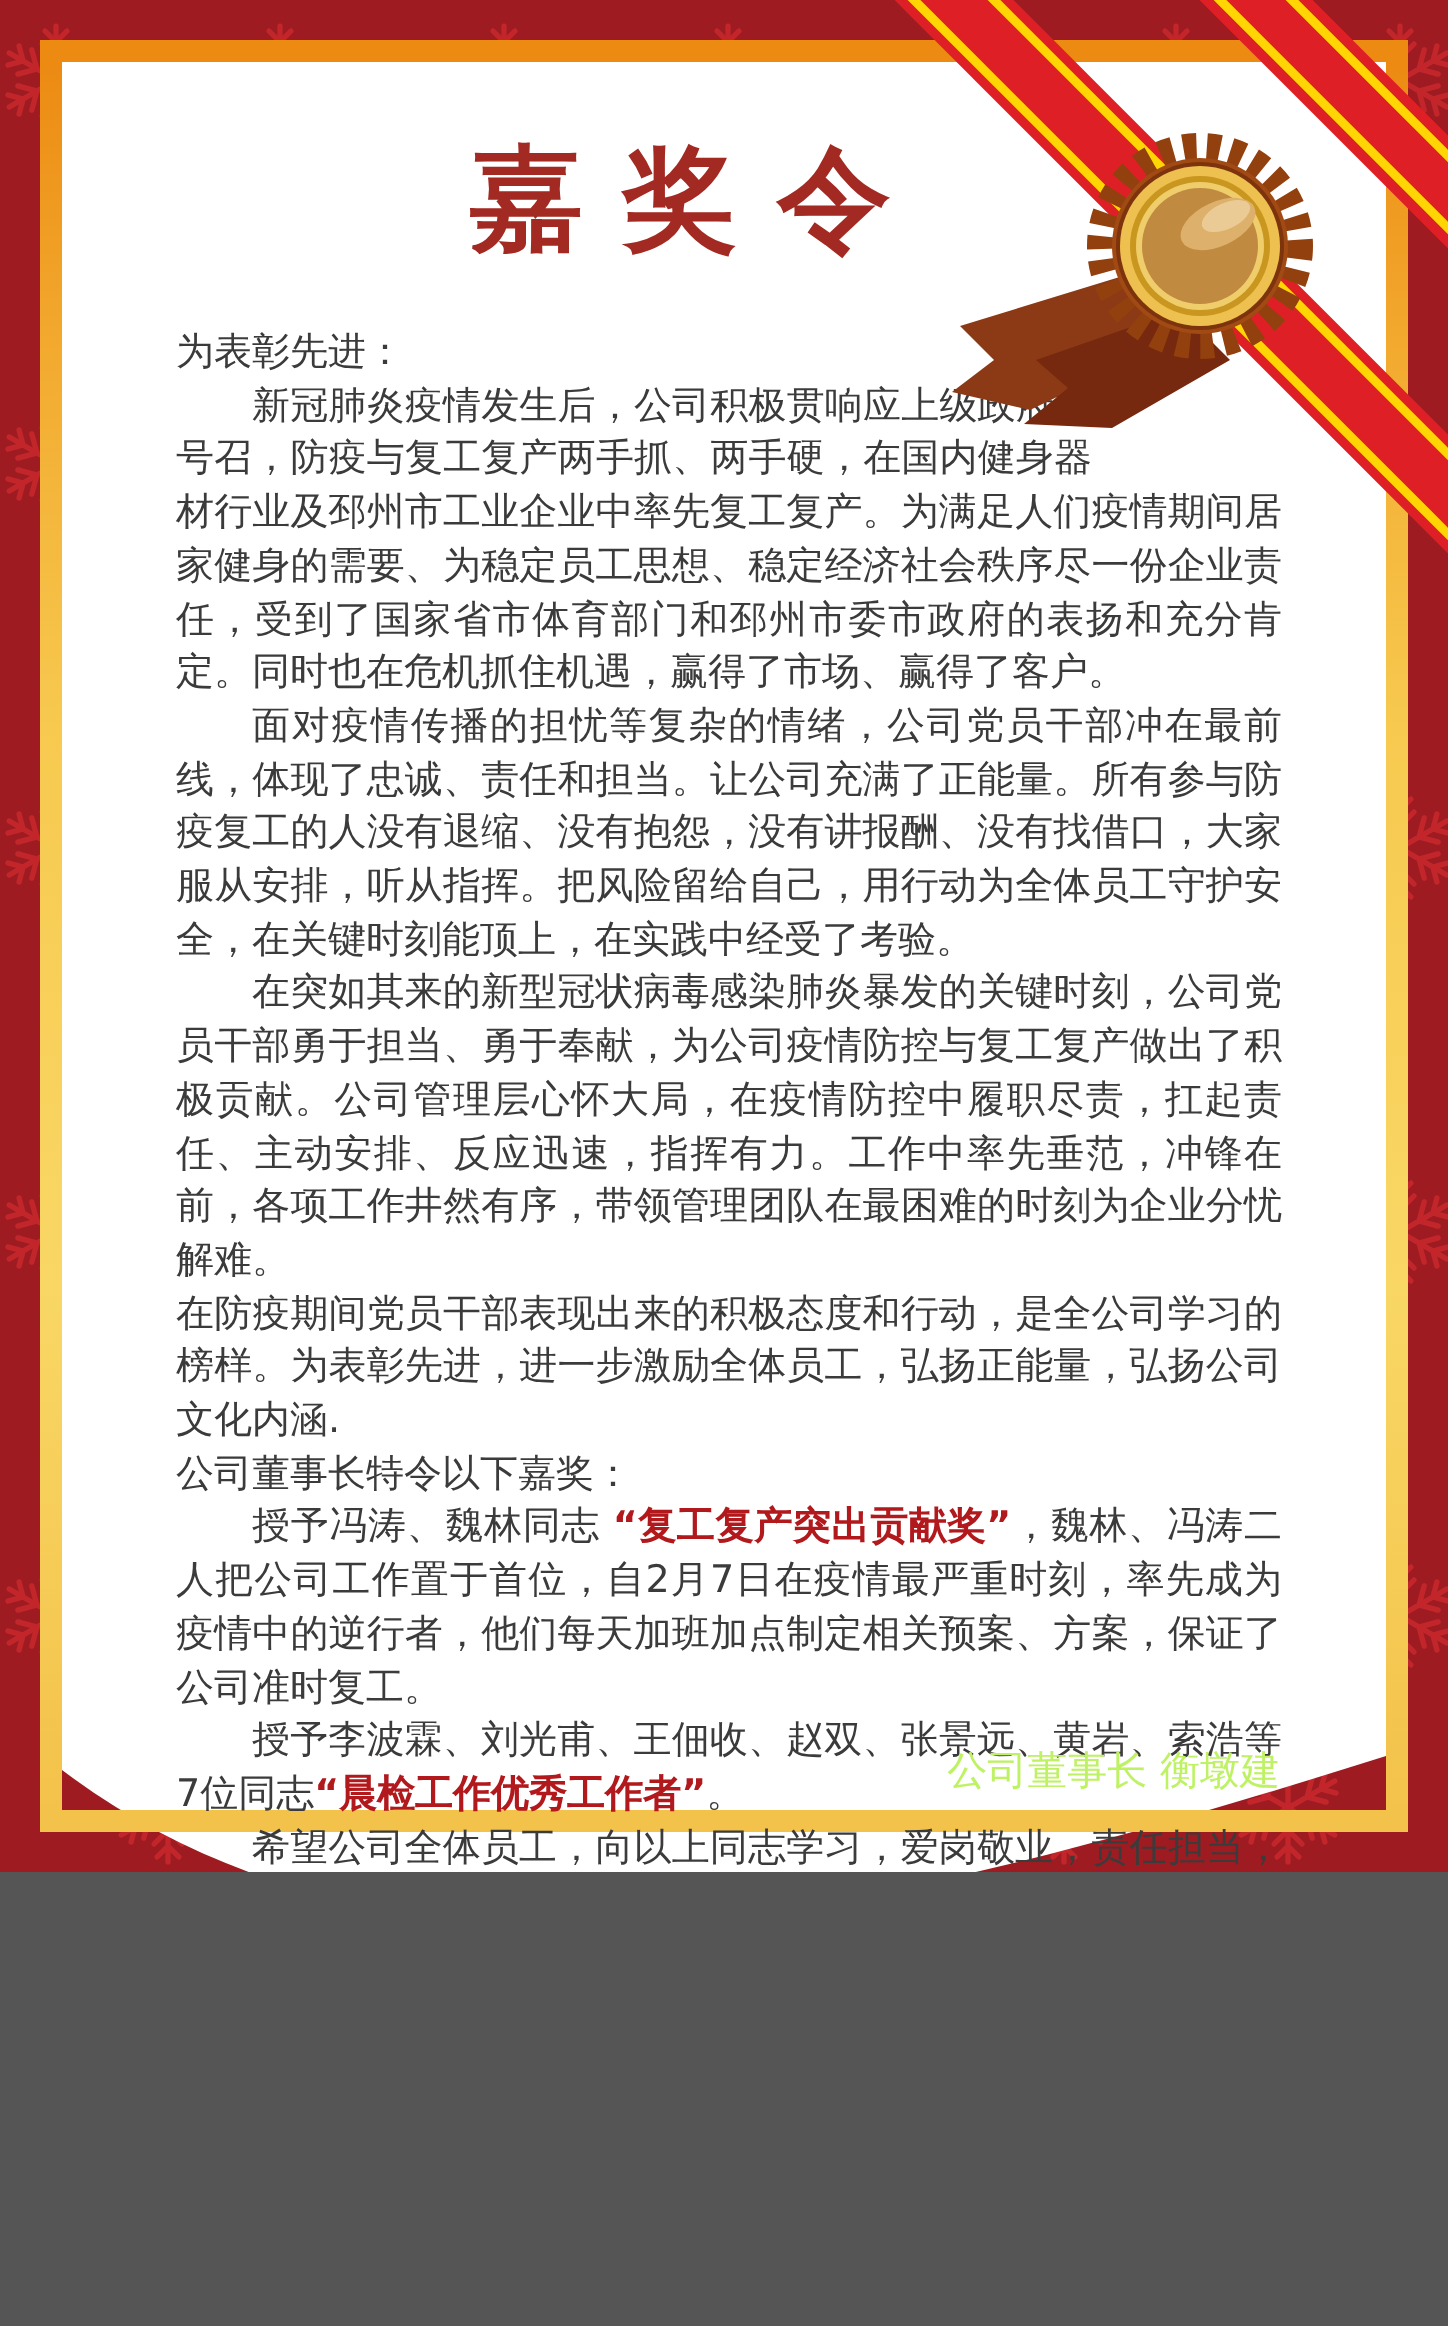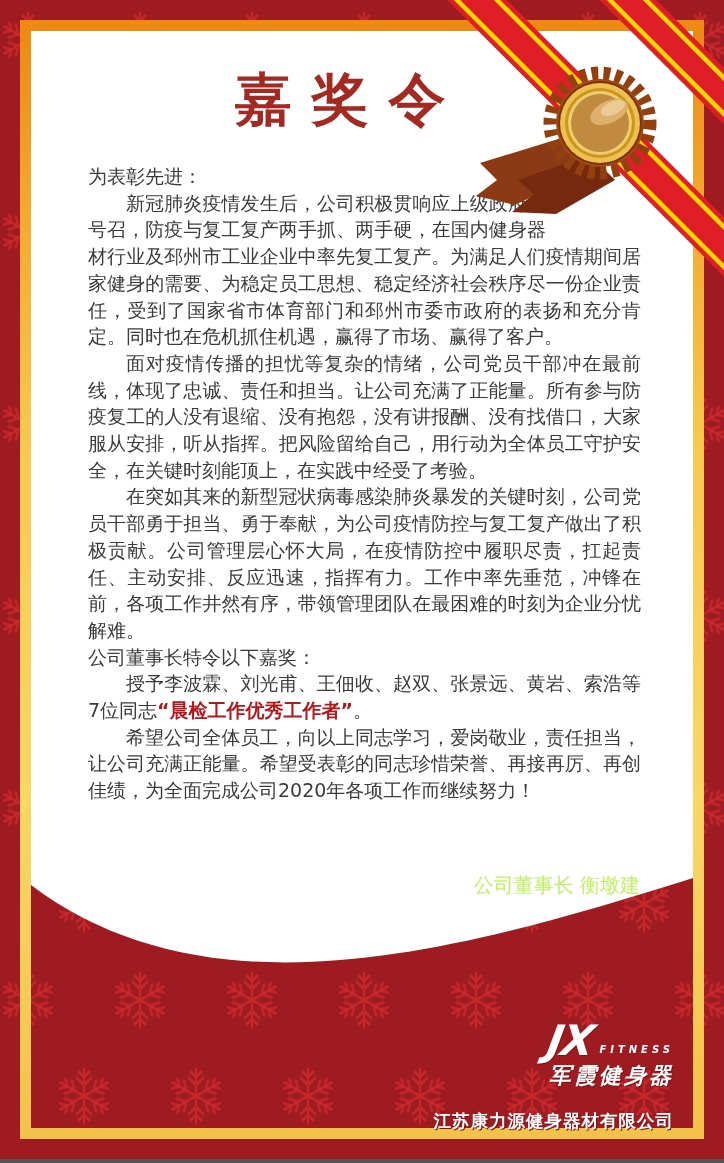--- a/index.html
+++ b/index.html
@@ -1,19 +1,19 @@
 <!DOCTYPE html>
 <html><head>
 <meta charset="utf-8">
 <style>
   html, body { margin: 0; padding: 0; background: #555; }
   .page {
     position: relative;
     width: 724px;
-    height: 1159px;
+    height: 936px;
     overflow: hidden;
     background: #9e1c21;
     font-family: "DejaVu Sans", sans-serif;
   }
   .bg-svg { position: absolute; left: 0; top: 0; z-index: 0; }
   .frame {
     position: absolute;
     left: 20px; top: 20px; right: 20px; bottom: 20px;
     border: 11px solid;
     border-image: linear-gradient(180deg, #ec8a12 0%, #f2a92e 16%, #f7c94f 38%, #f9d765 70%, #f3c24a 100%) 1;
@@ -124,21 +124,23 @@
 
   <div class="title">嘉奖令</div>
 
   <div class="content">
     <div class="medal-spacer"></div>
     <p class="greeting">为表彰先进：</p>
     <div>
         <p class="para indent"><span>新冠肺炎疫情发生后，公司积极贯响应上级政府的号召，防疫与复工复产两手抓、两手硬，在国内健身器材行业及邳州市工业企业中率先复工复产。为满足人们疫情期间居家健身的需要、为稳定员工思想、稳定经济社会秩序尽一份企业责任，受到了国家省市体育部门和邳州市委市政府的表扬和充分肯定。同时也在危机抓住机遇，赢得了市场、赢得了客户。</span></p>
         <p class="para indent"><span>面对疫情传播的担忧等复杂的情绪，公司党员干部冲在最前线，体现了忠诚、责任和担当。让公司充满了正能量。所有参与防疫复工的人没有退缩、没有抱怨，没有讲报酬、没有找借口，大家服从安排，听从指挥。把风险留给自己，用行动为全体员工守护安全，在关键时刻能顶上，在实践中经受了考验。</span></p>
         <p class="para indent"><span>在突如其来的新型冠状病毒感染肺炎暴发的关键时刻，公司党员干部勇于担当、勇于奉献，为公司疫情防控与复工复产做出了积极贡献。公司管理层心怀大局，在疫情防控中履职尽责，扛起责任、主动安排、反应迅速，指挥有力。工作中率先垂范，冲锋在前，各项工作井然有序，带领管理团队在最困难的时刻为企业分忧解难。</span></p>
+        <p class="para"><span>在防疫期间党员干部表现出来的积极态度和行动，是全公司学习的榜样。为表彰先进，进一步激励全体员工，弘扬正能量，弘扬公司文化内涵.</span></p>
         <p class="para"><span>公司董事长特令以下嘉奖：</span></p>
+        <p class="para indent"><span>授予冯涛、魏林同志 </span><span class="award">“复工复产突出贡献奖”</span><span>，魏林、冯涛二人把公司工作置于首位，自2月7日在疫情最严重时刻，率先成为疫情中的逆行者，他们每天加班加点制定相关预案、方案，保证了公司准时复工。</span></p>
         <p class="para indent"><span>授予李波霖、刘光甫、王佃收、赵双、张景远、黄岩、索浩等7位同志</span><span class="award">“晨检工作优秀工作者”</span><span>。</span></p>
         <p class="para indent"><span>希望公司全体员工，向以上同志学习，爱岗敬业，责任担当，让公司充满正能量。希望受表彰的同志珍惜荣誉、再接再厉、再创佳绩，为全面完成公司2020年各项工作而继续努力！</span></p>
       </div>
   </div>
 
   <div class="signature">
     <div>公司董事长 衡墩建</div>
   </div>
 
   <div class="footer">

